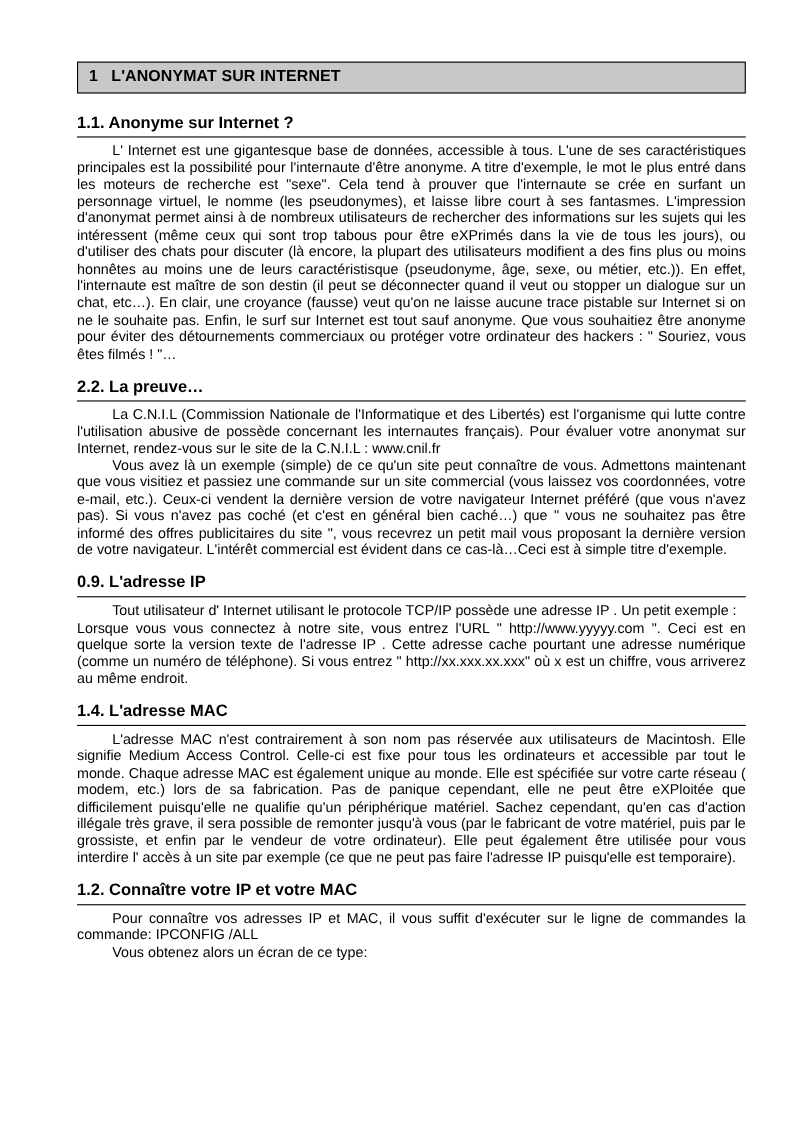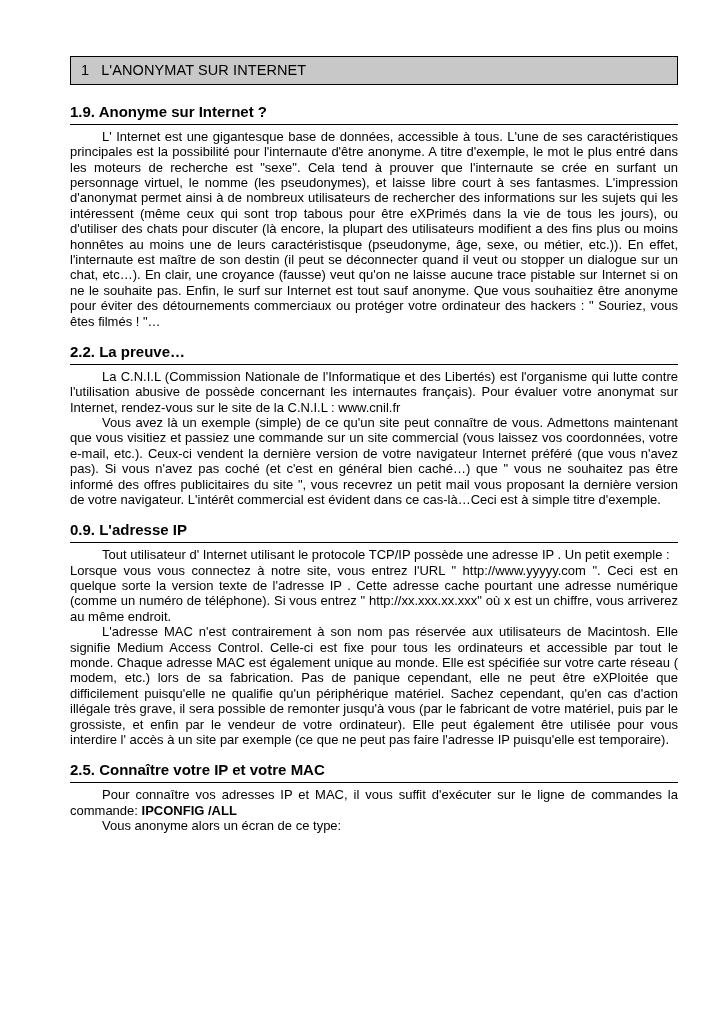--- a/index.html
+++ b/index.html
@@ -18,21 +18,21 @@
     position: relative;
     width: 724px;
     height: 1024px;
     box-sizing: border-box;
     padding: 56px 46px 40px 70px;
   }
   .chapter-bar {
     background: #c8c8c8;
     border: 1px solid #000000;
     font-size: 14.5px;
-    font-weight: normal;
+    font-weight: bold;
     padding: 5px 8px 6px 10px;
     letter-spacing: 0.1px;
     margin-bottom: 18px;
   }
   .chapter-bar .num {
     margin-right: 12px;
   }
   h2 {
     font-size: 15px;
     font-weight: bold;
@@ -47,41 +47,42 @@
   p {
     font-size: 13px;
     line-height: 15.4px;
     margin: 0 0 0 0;
     text-align: justify;
     text-justify: inter-word;
   }
   p.indent {
     text-indent: 32px;
   }
-  .bold { font-weight: bold; }
+  .bold { font-weight: normal; }
 </style>
 </head>
 <body>
 
 <div class="page">
 
   <div class="chapter-bar">
     <span class="num">1</span><span>L'ANONYMAT SUR INTERNET</span>
   </div>
 
-  <h2 class="underlined">1.9. Anonyme sur Internet ?</h2>
+  <h2 class="underlined">1.1. Anonyme sur Internet ?</h2>
   <p class="indent">L' Internet est une gigantesque base de données, accessible à tous. L'une de ses caractéristiques principales est la possibilité pour l'internaute d'être anonyme. A titre d'exemple, le mot le plus entré dans les moteurs de recherche est "sexe". Cela tend à prouver que l'internaute se crée en surfant un personnage virtuel, le nomme (les pseudonymes), et laisse libre court à ses fantasmes. L'impression d'anonymat permet ainsi à de nombreux utilisateurs de rechercher des informations sur les sujets qui les intéressent (même ceux qui sont trop tabous pour être eXPrimés dans la vie de tous les jours), ou d'utiliser des chats pour discuter (là encore, la plupart des utilisateurs modifient a des fins plus ou moins honnêtes au moins une de leurs caractéristisque (pseudonyme, âge, sexe, ou métier, etc.)). En effet, l'internaute est maître de son destin (il peut se déconnecter quand il veut ou stopper un dialogue sur un chat, etc…). En clair, une croyance (fausse) veut qu'on ne laisse aucune trace pistable sur Internet si on ne le souhaite pas. Enfin, le surf sur Internet est tout sauf anonyme. Que vous souhaitiez être anonyme pour éviter des détournements commerciaux ou protéger votre ordinateur des hackers : " Souriez, vous êtes filmés ! "…</p>
 
   <h2 class="underlined">2.2. La preuve…</h2>
   <p class="indent">La C.N.I.L (Commission Nationale de l'Informatique et des Libertés) est l'organisme qui lutte contre l'utilisation abusive de possède concernant les internautes français). Pour évaluer votre anonymat sur Internet, rendez-vous sur le site de la C.N.I.L : www.cnil.fr</p>
   <p class="indent">Vous avez là un exemple (simple) de ce qu'un site peut connaître de vous. Admettons maintenant que vous visitiez et passiez une commande sur un site commercial (vous laissez vos coordonnées, votre e-mail, etc.). Ceux-ci vendent la dernière version de votre navigateur Internet préféré (que vous n'avez pas). Si vous n'avez pas coché (et c'est en général bien caché…) que " vous ne souhaitez pas être informé des offres publicitaires du site ", vous recevrez un petit mail vous proposant la dernière version de votre navigateur. L'intérêt commercial est évident dans ce cas-là…Ceci est à simple titre d'exemple.</p>
 
   <h2 class="underlined">0.9. L'adresse IP</h2>
   <p class="indent">Tout utilisateur d' Internet utilisant le protocole TCP/IP possède une adresse IP . Un petit exemple :</p>
   <p>Lorsque vous vous connectez à notre site, vous entrez l'URL " http://www.yyyyy.com ". Ceci est en quelque sorte la version texte de l'adresse IP . Cette adresse cache pourtant une adresse numérique (comme un numéro de téléphone). Si vous entrez " http://xx.xxx.xx.xxx" où x est un chiffre, vous arriverez au même endroit.</p>
 
+  <h2 class="underlined">1.4. L'adresse MAC</h2>
   <p class="indent">L'adresse MAC n'est contrairement à son nom pas réservée aux utilisateurs de Macintosh. Elle signifie Medium Access Control. Celle-ci est fixe pour tous les ordinateurs et accessible par tout le monde. Chaque adresse MAC est également unique au monde. Elle est spécifiée sur votre carte réseau ( modem, etc.) lors de sa fabrication. Pas de panique cependant, elle ne peut être eXPloitée que difficilement puisqu'elle ne qualifie qu'un périphérique matériel. Sachez cependant, qu'en cas d'action illégale très grave, il sera possible de remonter jusqu'à vous (par le fabricant de votre matériel, puis par le grossiste, et enfin par le vendeur de votre ordinateur). Elle peut également être utilisée pour vous interdire l' accès à un site par exemple (ce que ne peut pas faire l'adresse IP puisqu'elle est temporaire).</p>
 
-  <h2 class="underlined">2.5. Connaître votre IP et votre MAC</h2>
+  <h2 class="underlined">1.2. Connaître votre IP et votre MAC</h2>
   <p class="indent"><span>Pour connaître vos adresses IP et MAC, il vous suffit d'exécuter sur le ligne de commandes la commande: </span><span class="bold">IPCONFIG /ALL</span></p>
-  <p class="indent">Vous anonyme alors un écran de ce type:</p>
+  <p class="indent">Vous obtenez alors un écran de ce type:</p>
 
 </div>
 
 </body></html>

